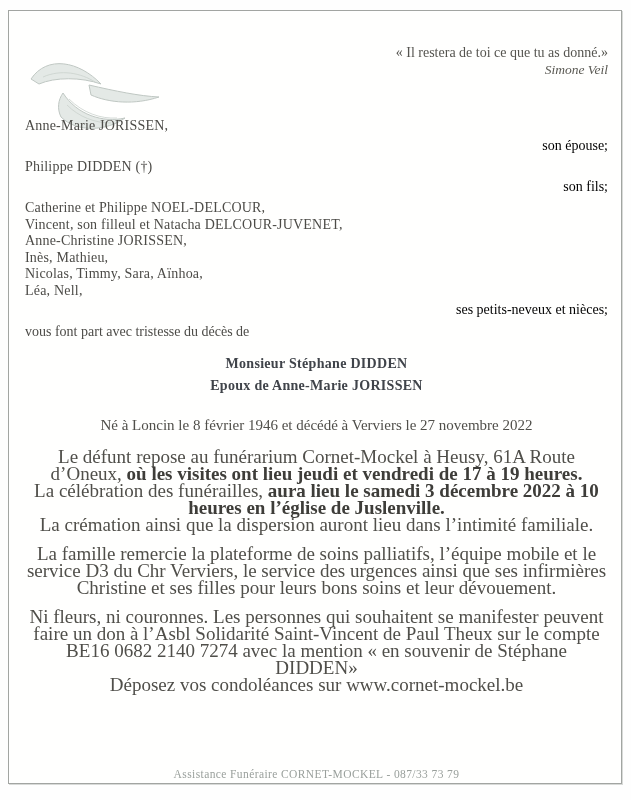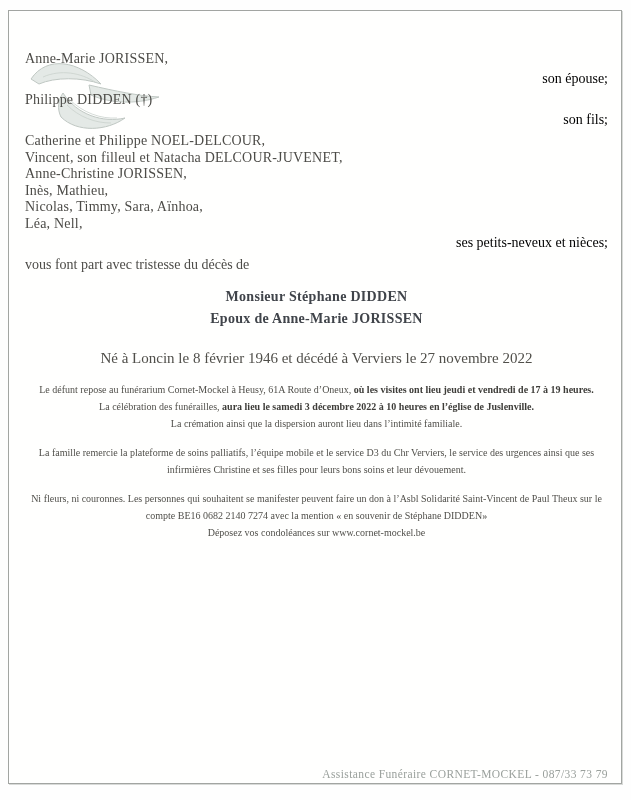--- a/index.html
+++ b/index.html
@@ -22,25 +22,25 @@
   .quote{margin-top:33px;text-align:right;font-size:14px;line-height:17px;color:#55544f;}
   .quote-author{font-style:italic;font-size:13.5px;color:#5a5953;}
   .family{margin-top:40px;font-size:14px;line-height:16.5px;}
   .name-line{color:#4c4b47;letter-spacing:.2px;}
   .relation{ text-align:right;color:#000000;margin:3px 0 5px 0;}
   .announce{margin-top:3px;font-size:14px;color:#4c4b47;}
   .title-block{margin-top:13px;text-align:center;font-weight:bold;
     font-size:14px;line-height:22.5px;color:#40444a;letter-spacing:.3px;}
   .dates{margin-top:19px;text-align:center;font-size:15px;color:#504f4a;}
   .bodytext{margin-top:14px;}
-  .bp{margin:0;text-align:center;font-size:10px;line-height:17px;color:#504f4a;}
+  .bp{margin:0;text-align:center;font-size:19px;line-height:17px;color:#504f4a;}
   .bp.spaced{margin-top:12px;}
   .bp .b{font-weight:bold;color:#3e3d39;}
   .footer{
-    position:absolute;left:0;right:0;bottom:3px;text-align:right;
+    position:absolute;left:0;right:0;bottom:3px;text-align:center;
     font-size:11.5px;letter-spacing:.4px;color:#9aa09c;
   }
 </style>
 </head>
 <body>
 
 <div class="frame">
 
   <svg class="dove" width="150" height="100" viewBox="0 0 150 100" aria-hidden="true">
     <g fill="#e0e6e2" stroke="#b4bdb8" stroke-width="1">
@@ -50,20 +50,24 @@
     </g>
     <g stroke="#c2cac5" stroke-width="0.8" fill="none">
       <path d="M50 60 C64 74, 82 80, 98 79"></path>
       <path d="M48 66 C60 78, 76 84, 92 84"></path>
       <path d="M24 38 C42 30, 62 34, 76 43"></path>
     </g>
   </svg>
 
   <div class="inner">
 
+    <div class="quote">
+      <div>« Il restera de toi ce que tu as donné.»</div>
+      <div class="quote-author">Simone Veil</div>
+    </div>
 
     <div class="family">
         <div>
           <div class="name-line">Anne-Marie JORISSEN,</div>
           <div class="relation">son épouse;</div>
         </div>
         <div>
           <div class="name-line">Philippe DIDDEN (†)</div>
           <div class="relation">son fils;</div>
         </div>

